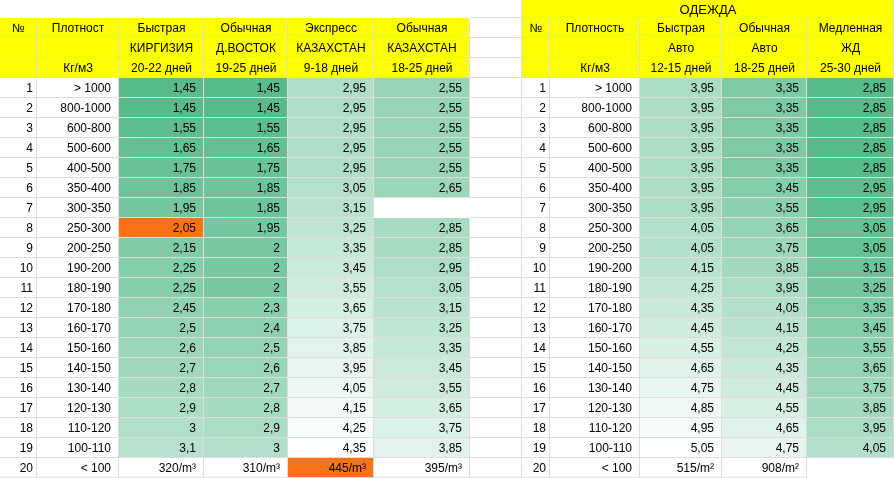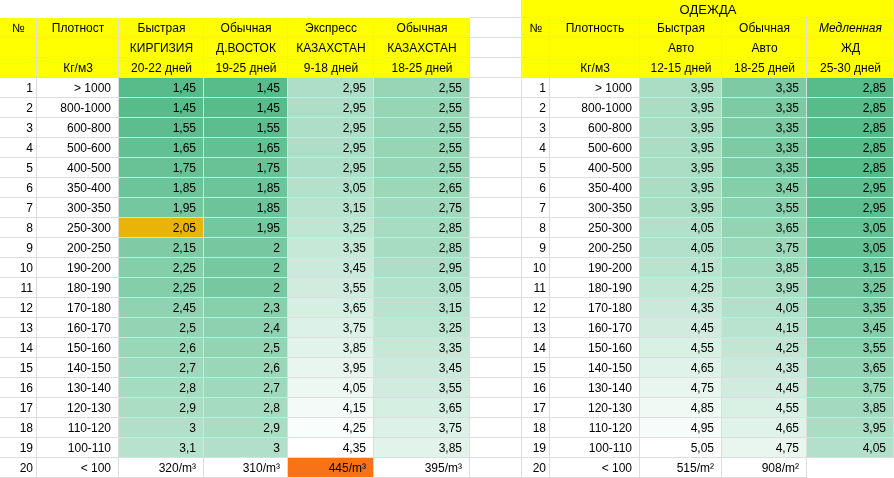--- a/index.html
+++ b/index.html
@@ -84,24 +84,23 @@
     <div class="cell right" style="grid-area: 10 / 2;">350-400</div>
     <div class="cell right" style="grid-area: 10 / 3; background: rgb(110, 196, 154);">1,85</div>
     <div class="cell right" style="grid-area: 10 / 4; background: rgb(110, 196, 154);">1,85</div>
     <div class="cell right" style="grid-area: 10 / 5; background: rgb(180, 225, 203);">3,05</div>
     <div class="cell right" style="grid-area: 10 / 6; background: rgb(157, 215, 186);">2,65</div>
     <div class="cell num" style="grid-area: 11 / 1;">7</div>
     <div class="cell right" style="grid-area: 11 / 2;">300-350</div>
     <div class="cell right" style="grid-area: 11 / 3; background: rgb(116, 199, 158);">1,95</div>
     <div class="cell right" style="grid-area: 11 / 4; background: rgb(110, 196, 154);">1,85</div>
     <div class="cell right" style="grid-area: 11 / 5; background: rgb(185, 227, 207);">3,15</div>
-    <div class="cell right" style="grid-area: 11 / 6; background: rgb(162, 217, 190);">2,75</div>
     <div class="cell num" style="grid-area: 12 / 1;">8</div>
     <div class="cell right" style="grid-area: 12 / 2;">250-300</div>
-    <div class="cell right" style="grid-area: 12 / 3; background: #eab308;">2,05</div>
+    <div class="cell right" style="grid-area: 12 / 3; background: #f97316;">2,05</div>
     <div class="cell right" style="grid-area: 12 / 4; background: rgb(116, 199, 158);">1,95</div>
     <div class="cell right" style="grid-area: 12 / 5; background: rgb(191, 229, 211);">3,25</div>
     <div class="cell right" style="grid-area: 12 / 6; background: rgb(168, 220, 194);">2,85</div>
     <div class="cell num" style="grid-area: 13 / 1;">9</div>
     <div class="cell right" style="grid-area: 13 / 2;">200-250</div>
     <div class="cell right" style="grid-area: 13 / 3; background: rgb(128, 203, 166);">2,15</div>
     <div class="cell right" style="grid-area: 13 / 4; background: rgb(119, 200, 160);">2</div>
     <div class="cell right" style="grid-area: 13 / 5; background: rgb(197, 232, 215);">3,35</div>
     <div class="cell right" style="grid-area: 13 / 6; background: rgb(168, 220, 194);">2,85</div>
     <div class="cell num" style="grid-area: 14 / 1;">10</div>
@@ -172,21 +171,21 @@
     <div class="cell right" style="grid-area: 24 / 6; background: rgb(255, 255, 255);">395/m³</div>
     <div class="cell yellow center title" style="grid-area: 1 / 8 / auto / span 5;">ОДЕЖДА</div>
     <div class="cell yellow center" style="grid-area: 2 / 8;">№</div>
     <div class="cell yellow center" style="grid-area: 2 / 9;">Плотность</div>
     <div class="cell yellow center" style="grid-area: 2 / 10;">Быстрая</div>
     <div class="cell yellow center" style="grid-area: 3 / 10;">Авто</div>
     <div class="cell yellow center" style="grid-area: 4 / 10;">12-15 дней</div>
     <div class="cell yellow center" style="grid-area: 2 / 11;">Обычная</div>
     <div class="cell yellow center" style="grid-area: 3 / 11;">Авто</div>
     <div class="cell yellow center" style="grid-area: 4 / 11;">18-25 дней</div>
-    <div class="cell yellow center" style="grid-area: 2 / 12; font-style: italic;">Медленная</div>
+    <div class="cell yellow center" style="grid-area: 2 / 12;">Медленная</div>
     <div class="cell yellow center" style="grid-area: 3 / 12;">ЖД</div>
     <div class="cell yellow center" style="grid-area: 4 / 12;">25-30 дней</div>
     <div class="cell yellow" style="grid-area: 3 / 8;"></div>
     <div class="cell yellow" style="grid-area: 3 / 9;"></div>
     <div class="cell yellow" style="grid-area: 4 / 8;"></div>
     <div class="cell yellow center" style="grid-area: 4 / 9;">Кг/м3</div>
     <div class="cell num" style="grid-area: 5 / 8;">1</div>
     <div class="cell right" style="grid-area: 5 / 9;">&gt; 1000</div>
     <div class="cell right" style="grid-area: 5 / 10; background: rgb(171, 221, 197);">3,95</div>
     <div class="cell right" style="grid-area: 5 / 11; background: rgb(125, 202, 165);">3,35</div>

